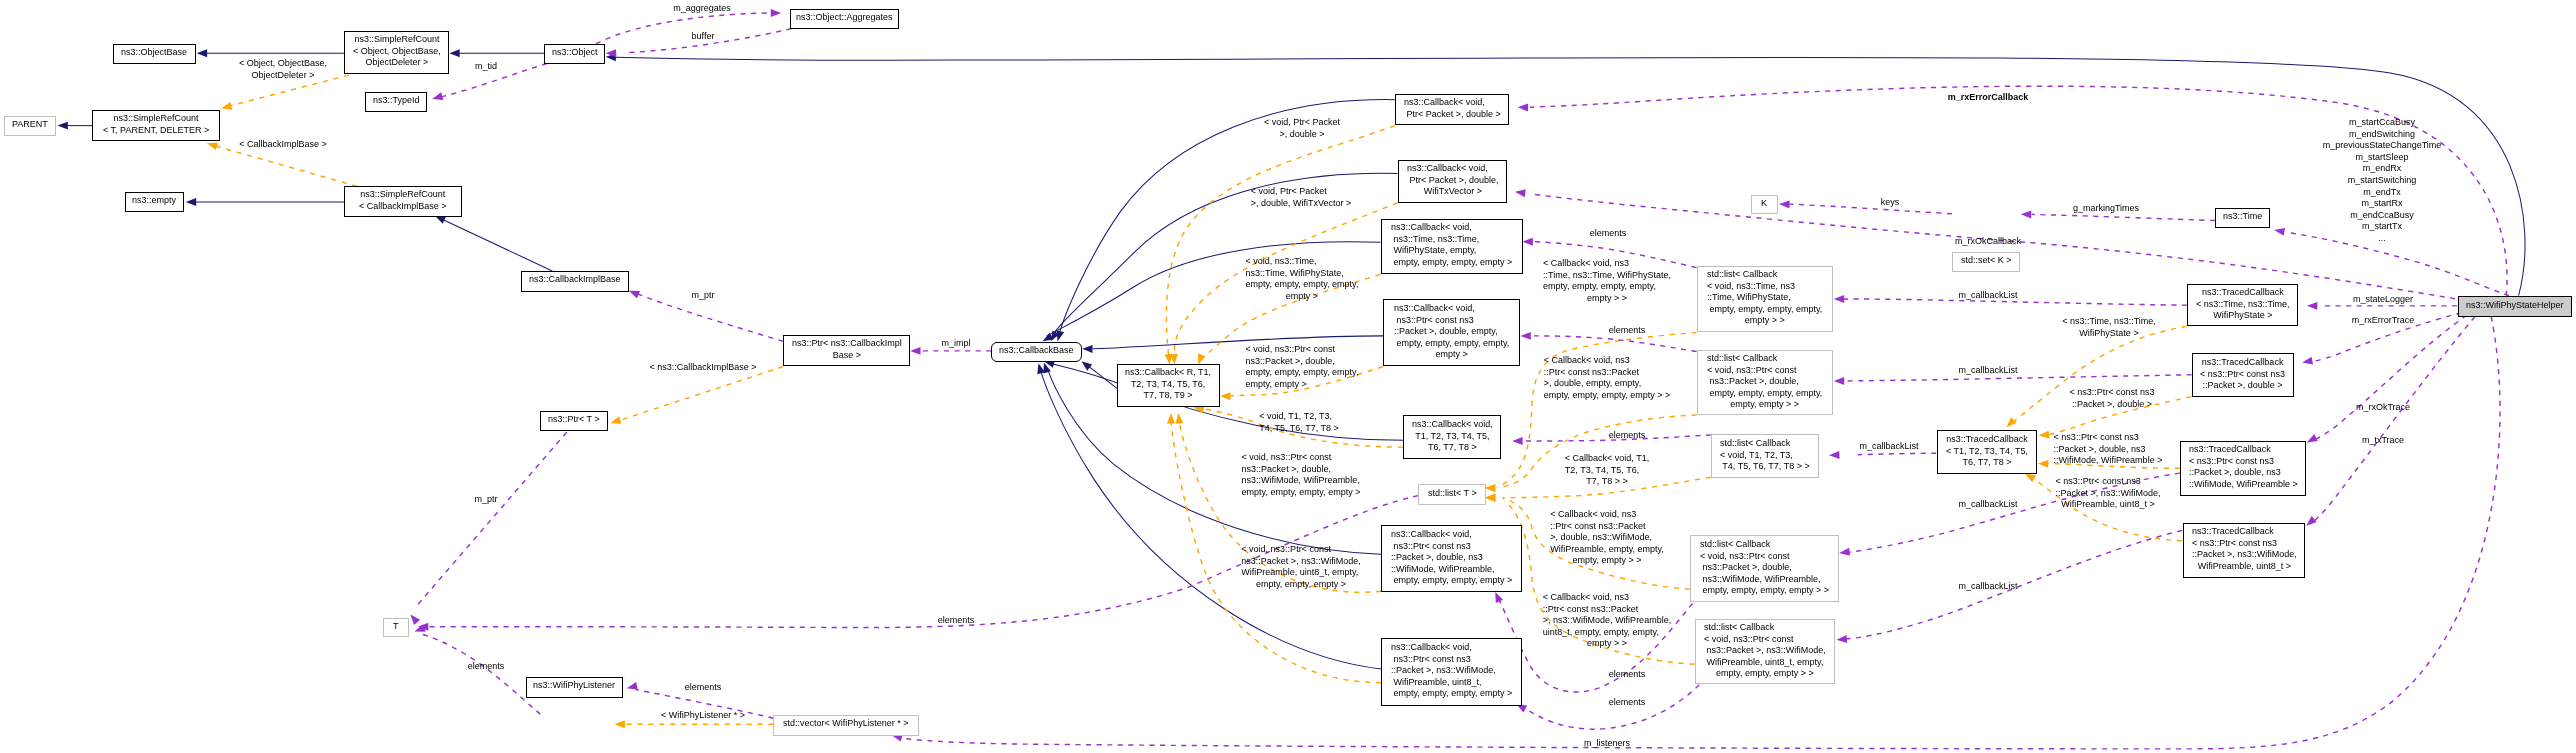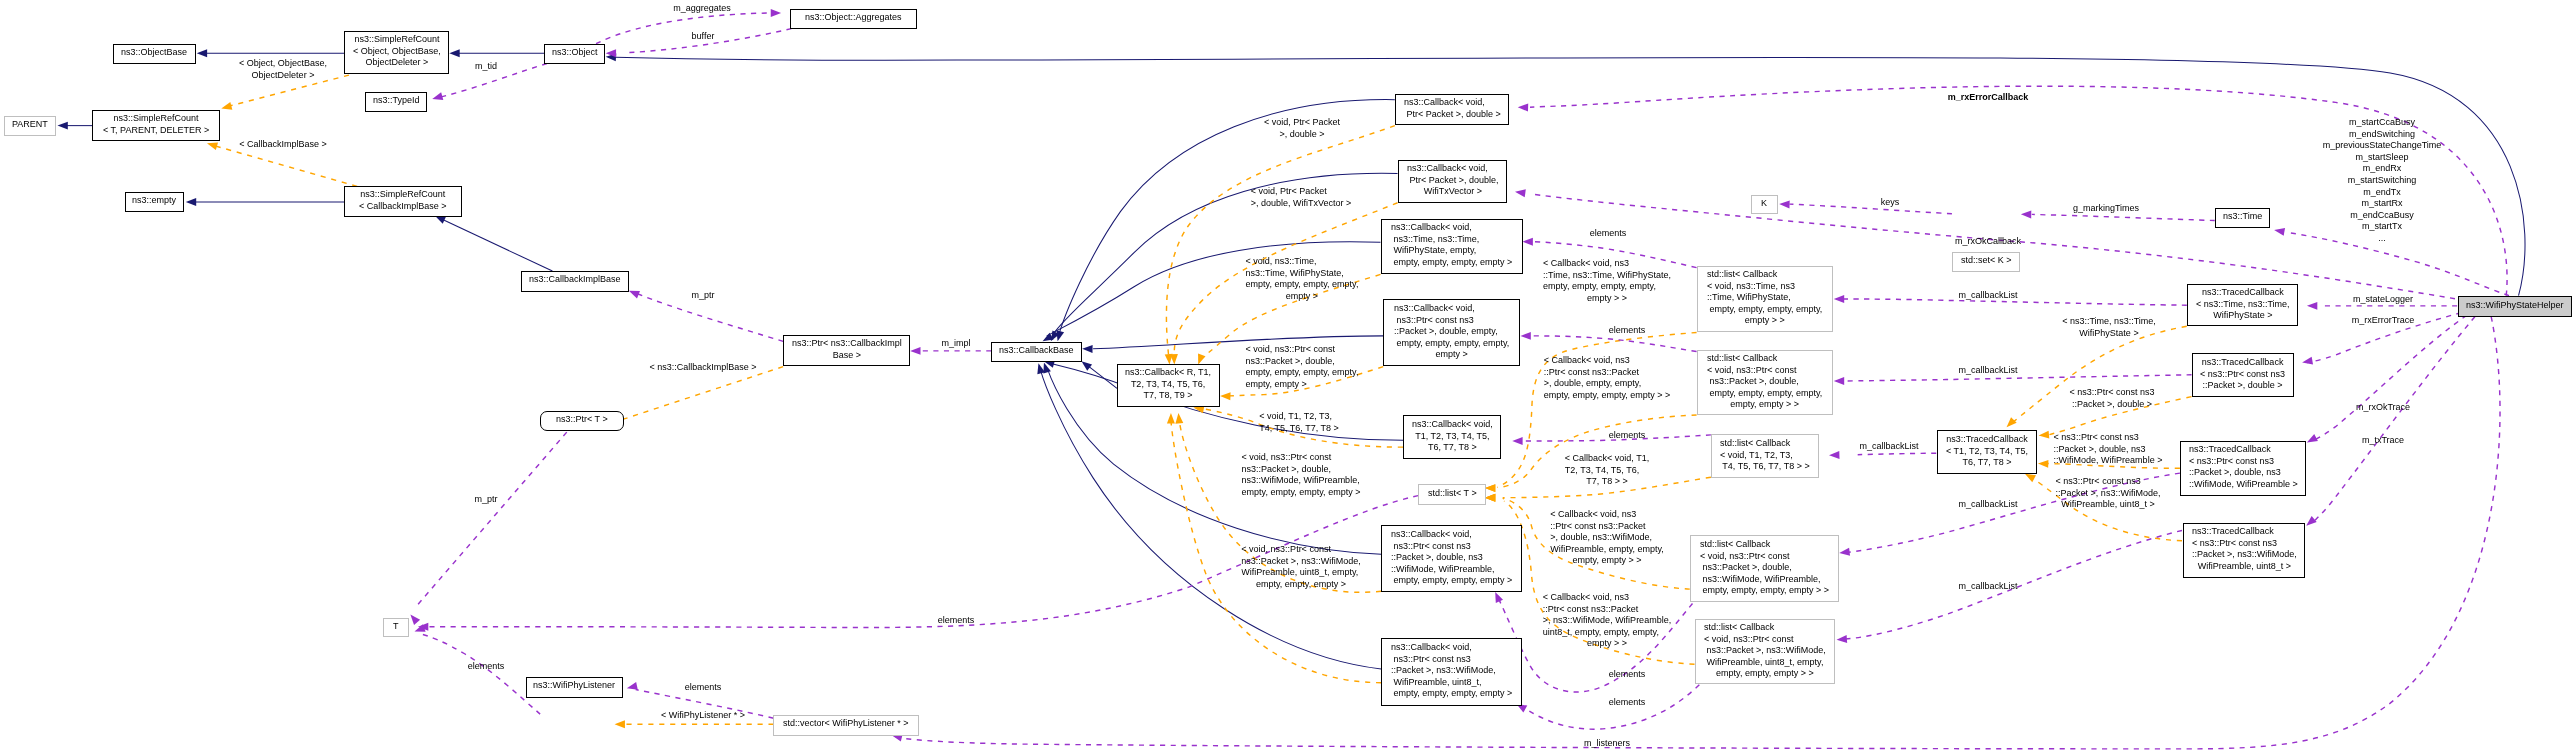--- a/index.html
+++ b/index.html
@@ -280,21 +280,21 @@
         <span class="node-label">ns3::ObjectBase</span>
       </div>
       <div class="node" style="left: 344px; top: 31px; width: 105px; height: 43px;">
         <span class="node-label">ns3::SimpleRefCount
 &lt; Object, ObjectBase,
 ObjectDeleter &gt;</span>
       </div>
       <div class="node" style="left: 544px; top: 44px; width: 61px; height: 20px;">
         <span class="node-label">ns3::Object</span>
       </div>
-      <div class="node" style="left: 790px; top: 9px; width: 127px; height: 20px;">
+      <div class="node" style="left: 790px; top: 9px; width: 109px; height: 20px;">
         <span class="node-label">ns3::Object::Aggregates</span>
       </div>
       <div class="node muted" style="left: 4.1px; top: 116px; width: 52px; height: 20px;">
         <span class="node-label">PARENT</span>
       </div>
       <div class="node" style="left: 92px; top: 110px; width: 128px; height: 31px;">
         <span class="node-label">ns3::SimpleRefCount
 &lt; T, PARENT, DELETER &gt;</span>
       </div>
       <div class="node" style="left: 365px; top: 92px; width: 62px; height: 20px;">
@@ -307,24 +307,24 @@
         <span class="node-label">ns3::SimpleRefCount
 &lt; CallbackImplBase &gt;</span>
       </div>
       <div class="node" style="left: 521px; top: 271px; width: 108px; height: 20.5px;">
         <span class="node-label">ns3::CallbackImplBase</span>
       </div>
       <div class="node" style="left: 783px; top: 335px; width: 127px; height: 31px;">
         <span class="node-label">ns3::Ptr&lt; ns3::CallbackImpl
 Base &gt;</span>
       </div>
-      <div class="node" style="left: 540px; top: 411px; width: 84px; height: 20px; border-radius: 7px;">
+      <div class="node" style="left: 540px; top: 411px; width: 68px; height: 20px;">
         <span class="node-label">ns3::Ptr&lt; T &gt;</span>
       </div>
-      <div class="node" style="left: 991px; top: 342px; width: 91px; height: 20px;">
+      <div class="node" style="left: 991px; top: 342px; width: 91px; height: 20px; border-radius: 6px;">
         <span class="node-label">ns3::CallbackBase</span>
       </div>
       <div class="node" style="left: 1117px; top: 364px; width: 103px; height: 43px;">
         <span class="node-label">ns3::Callback&lt; R, T1,
 T2, T3, T4, T5, T6,
 T7, T8, T9 &gt;</span>
       </div>
       <div class="node" style="left: 1395px; top: 94px; width: 114px; height: 31px;">
         <span class="node-label" style="text-align: left;">ns3::Callback&lt; void,
  Ptr&lt; Packet &gt;, double &gt;</span>

